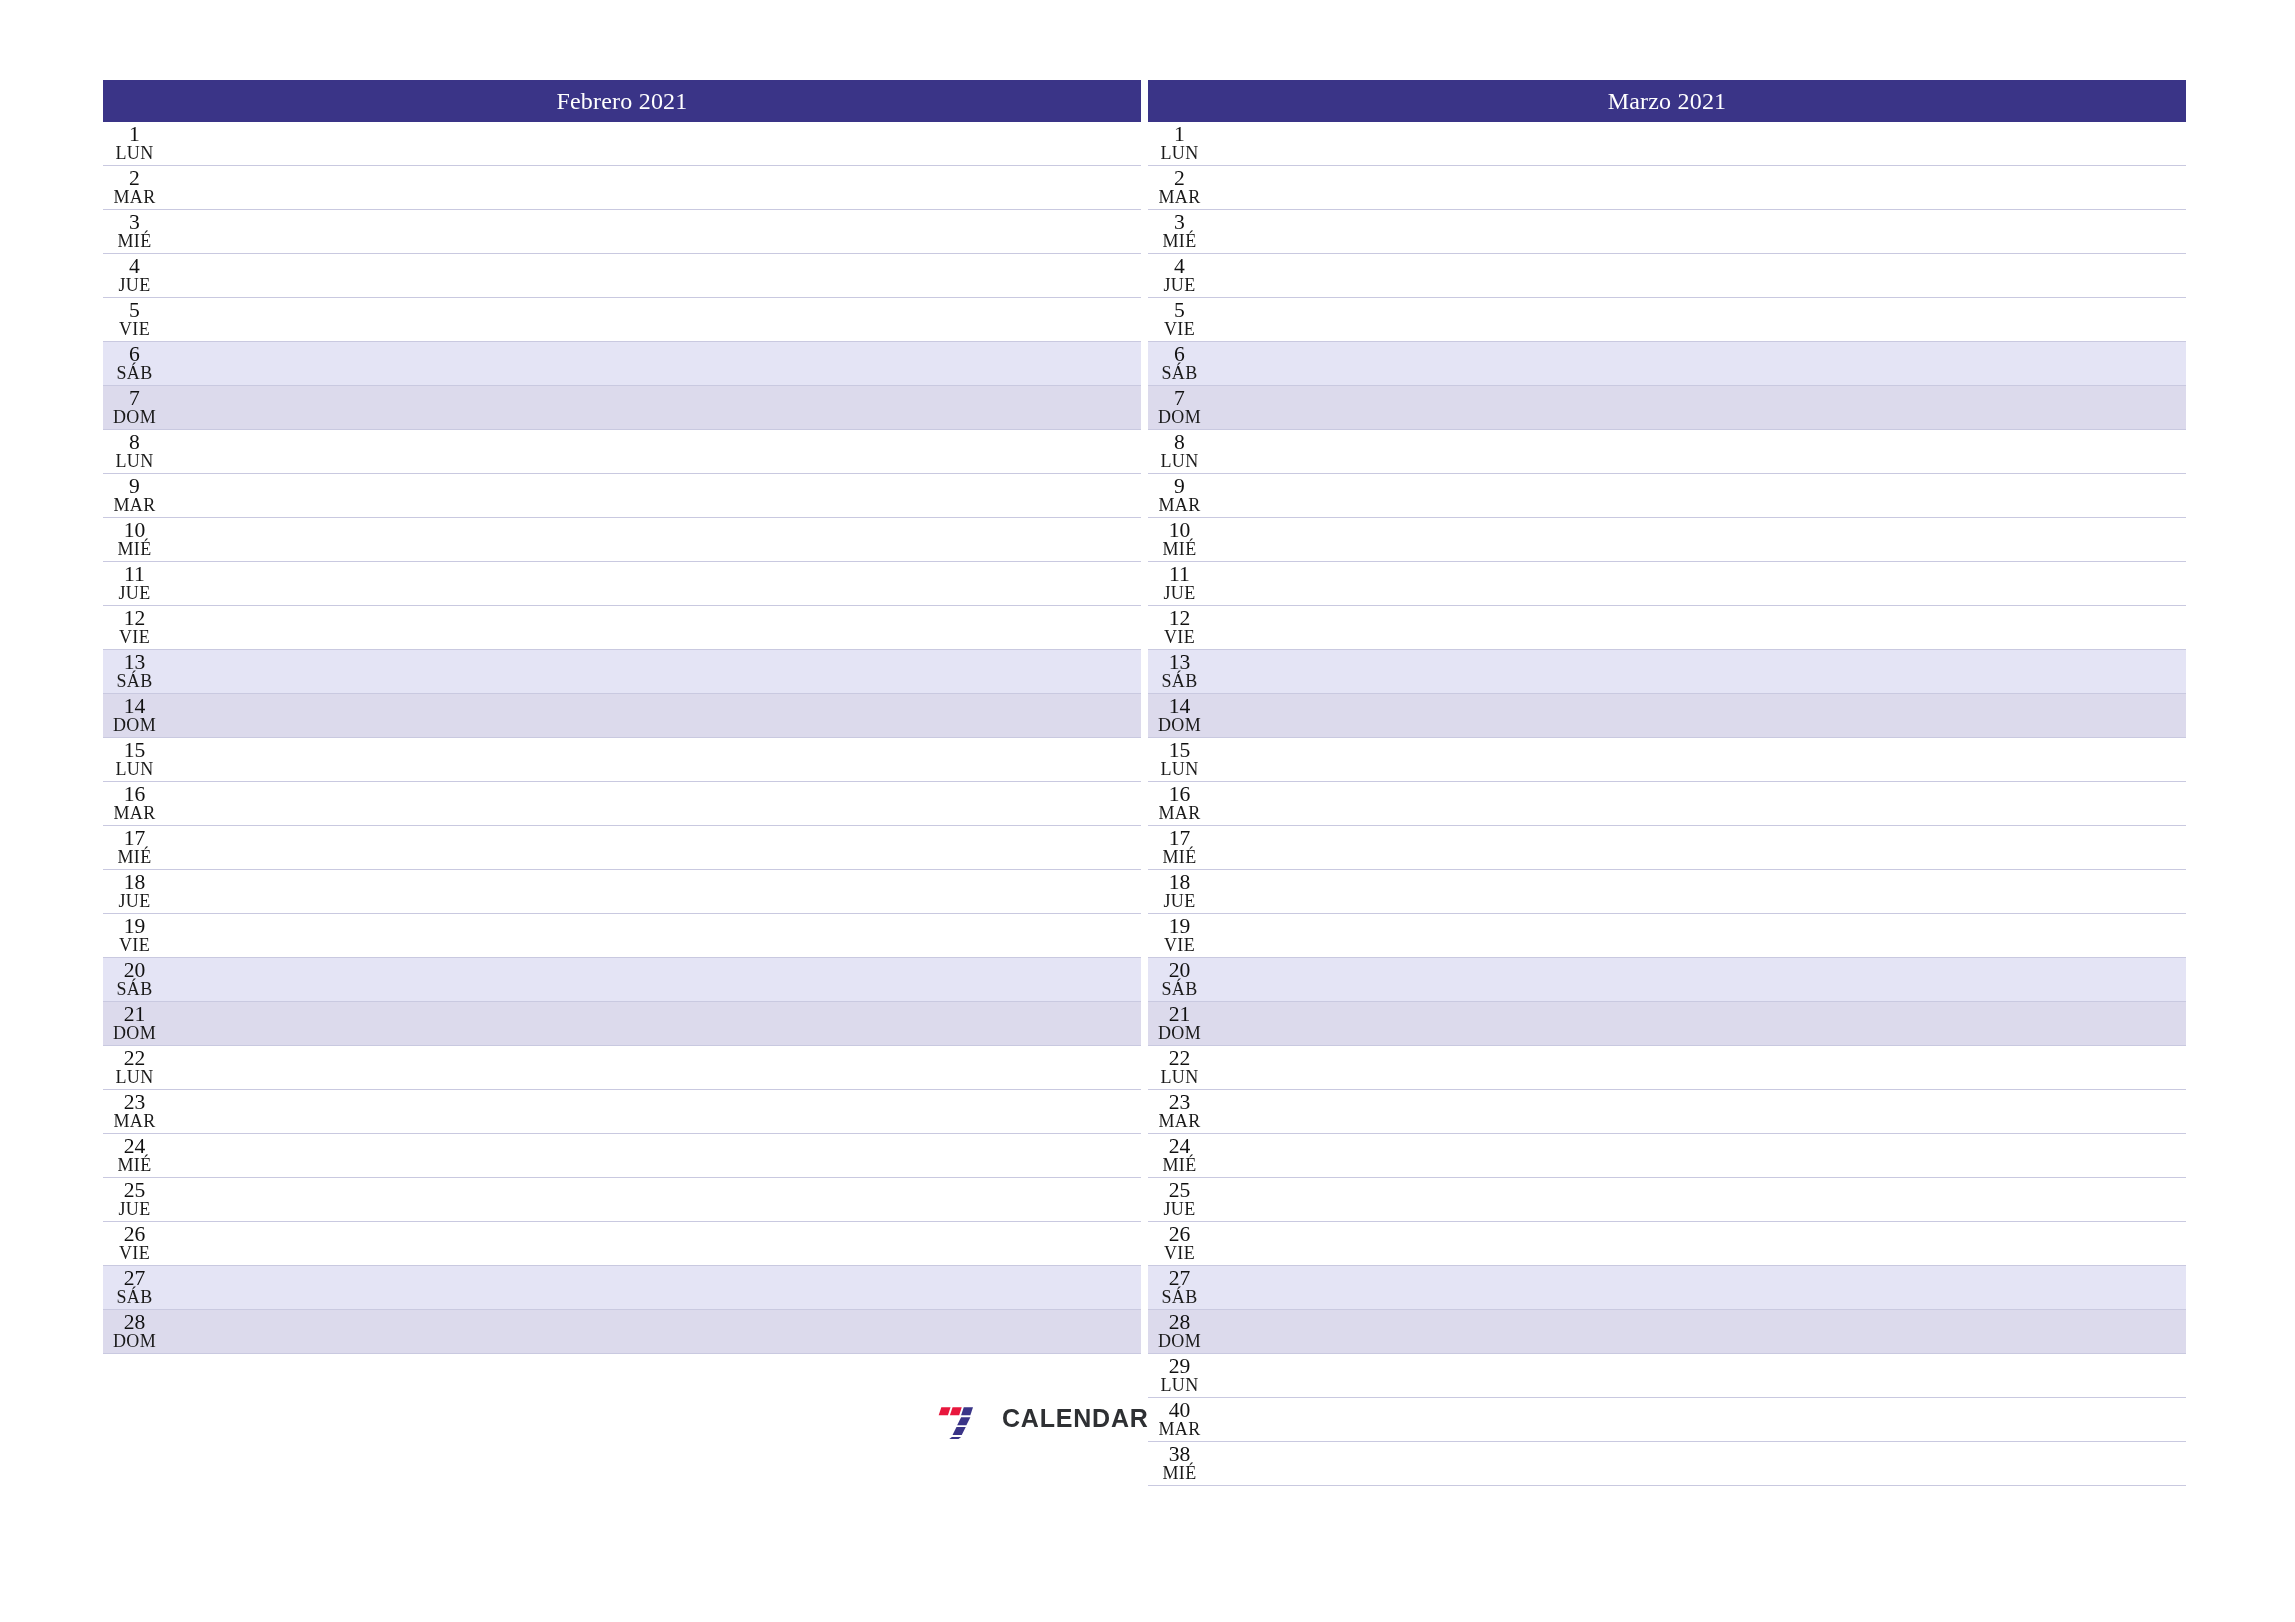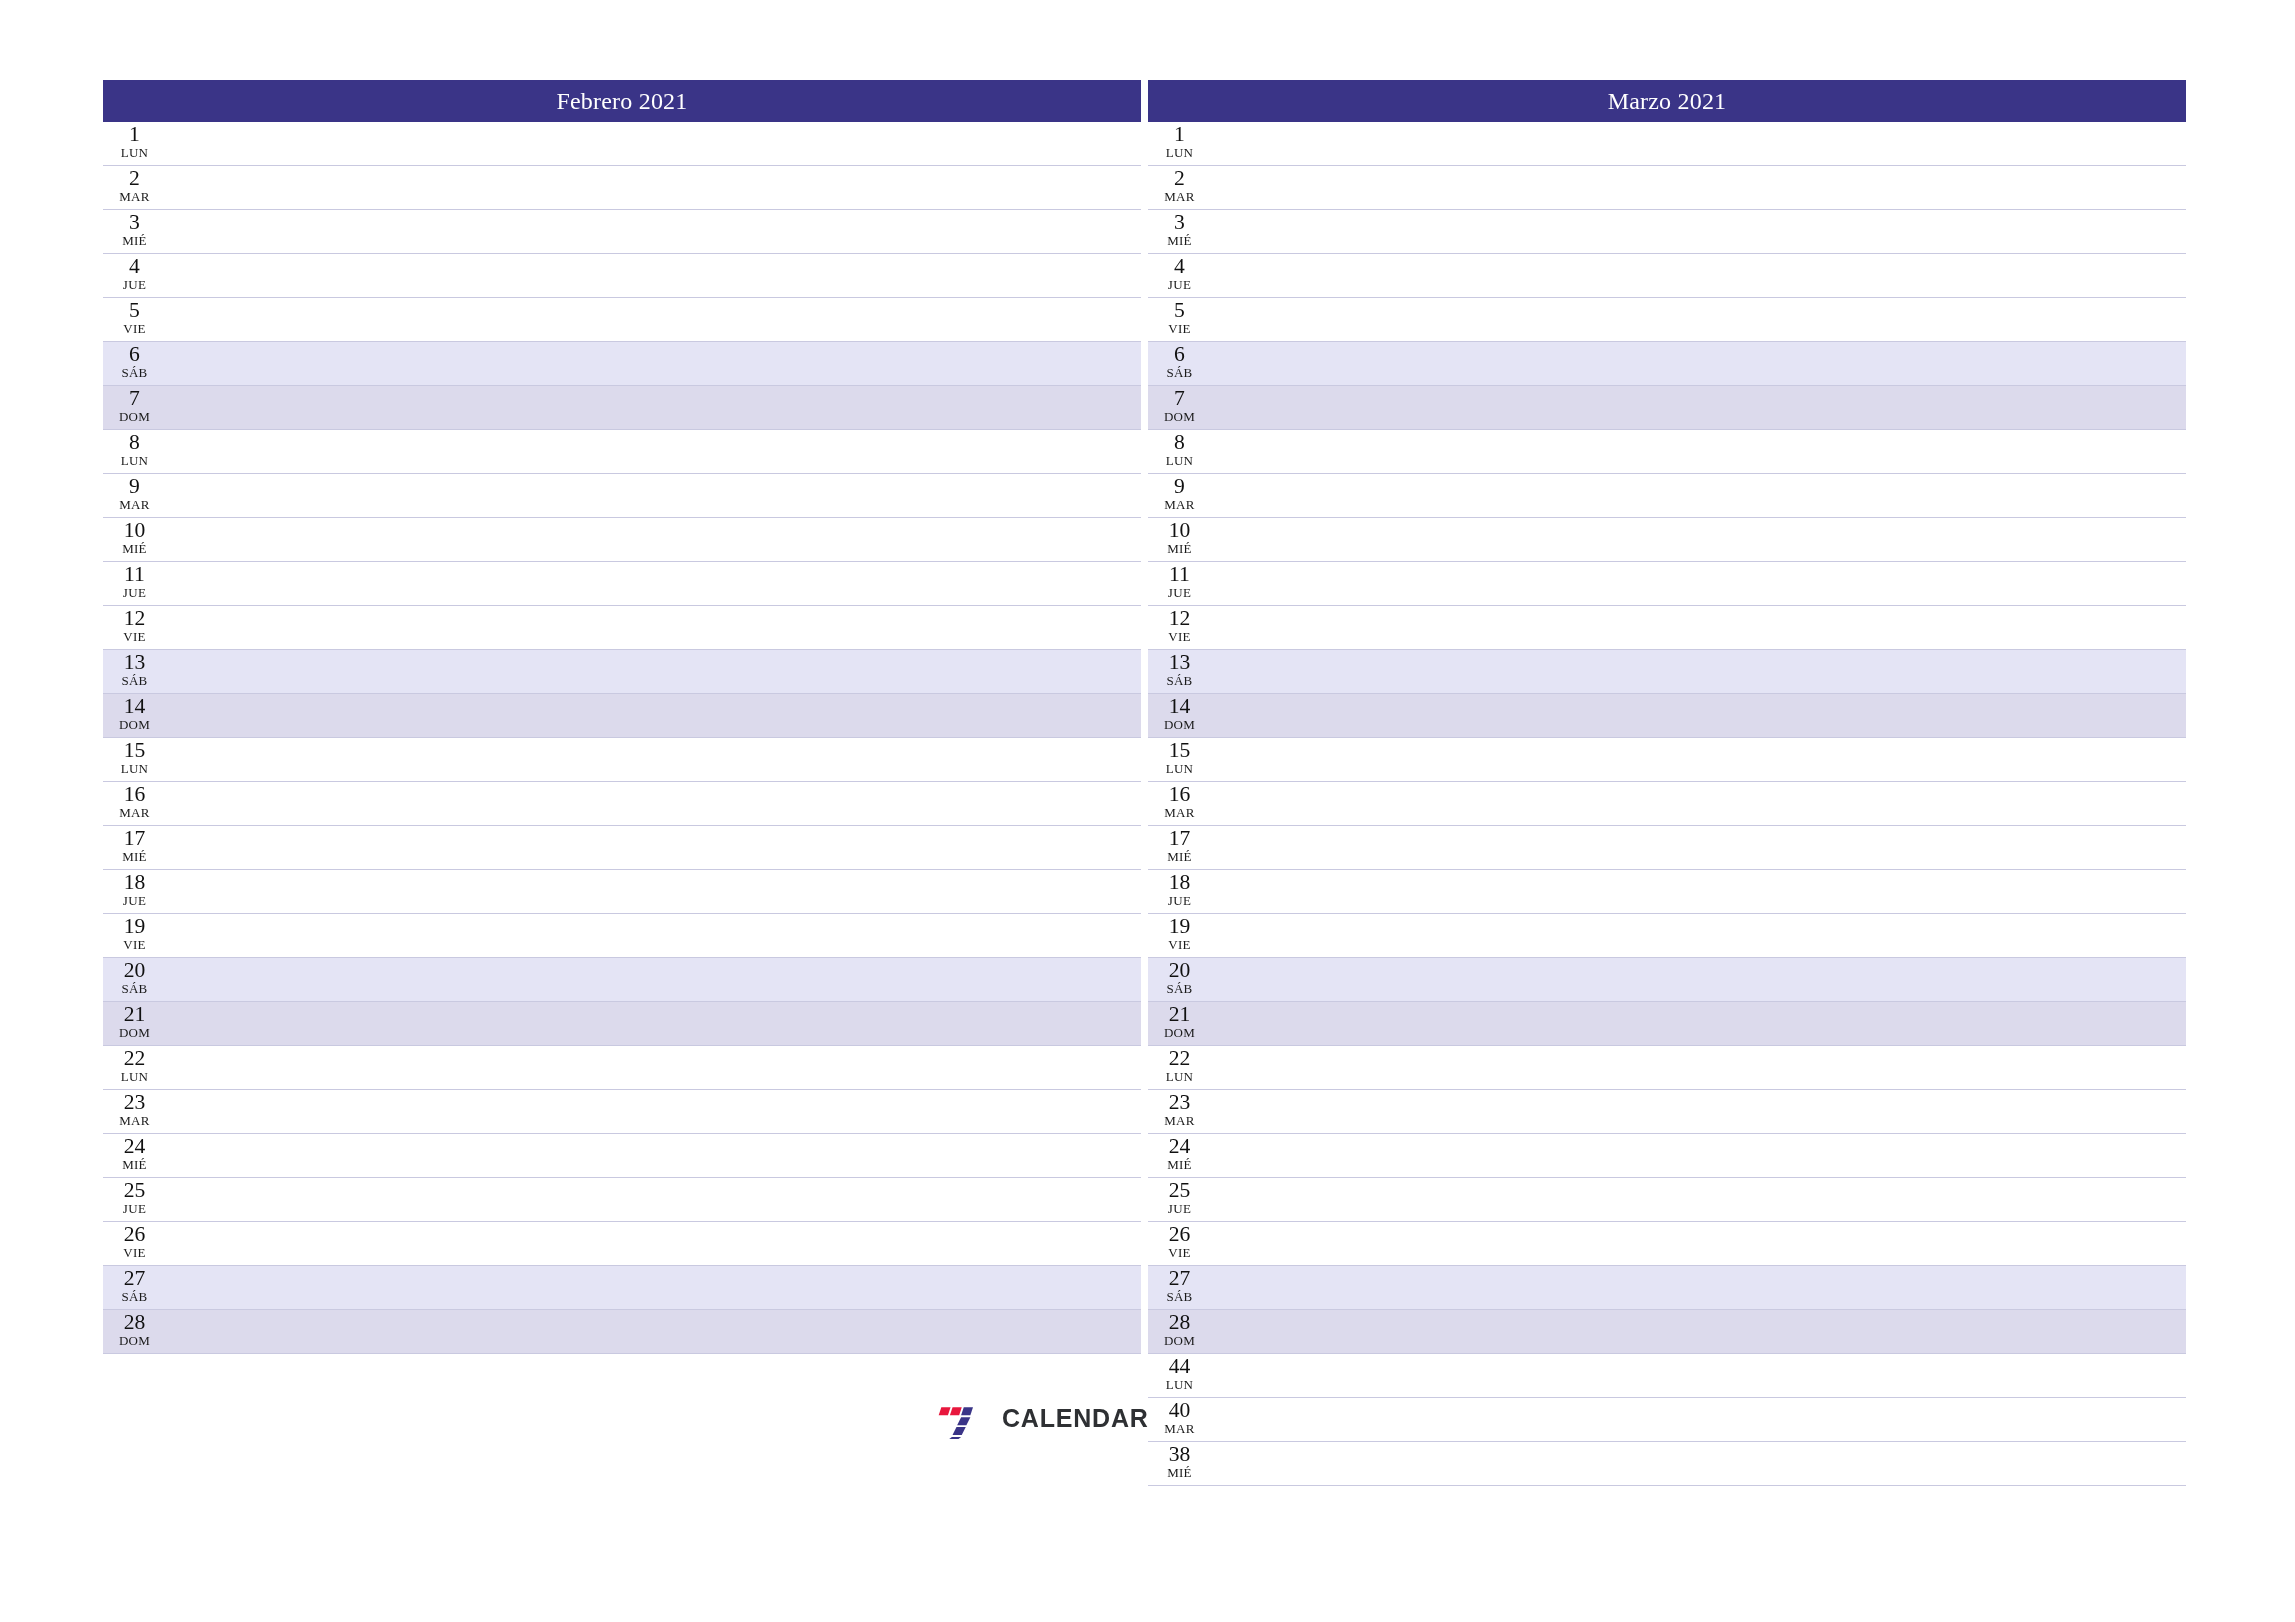--- a/index.html
+++ b/index.html
@@ -62,21 +62,21 @@
   }
   .day-num{
     font-family:"Liberation Serif", serif;
     font-size:21.6px;
     line-height:23.6px;
     color:#111111;
     font-weight:400;
   }
   .day-dow{
     font-family:"Liberation Serif", serif;
-    font-size:13px;
+    font-size:18px;
     line-height:14.4px;
     color:#1a1a1a;
     letter-spacing:0.3px;
     text-transform:uppercase;
   }
   .day-lines{
     position:absolute;
     left:63px; right:0; top:0; bottom:0;
   }
 
@@ -501,21 +501,21 @@
         </div>
         <div class="day-row sun">
           <div class="day-gutter">
             <div class="day-num">28</div>
             <div class="day-dow">DOM</div>
           </div>
           <div class="day-lines"></div>
         </div>
         <div class="day-row">
           <div class="day-gutter">
-            <div class="day-num">44</div>
+            <div class="day-num">29</div>
             <div class="day-dow">LUN</div>
           </div>
           <div class="day-lines"></div>
         </div>
         <div class="day-row">
           <div class="day-gutter">
             <div class="day-num">40</div>
             <div class="day-dow">MAR</div>
           </div>
           <div class="day-lines"></div>

